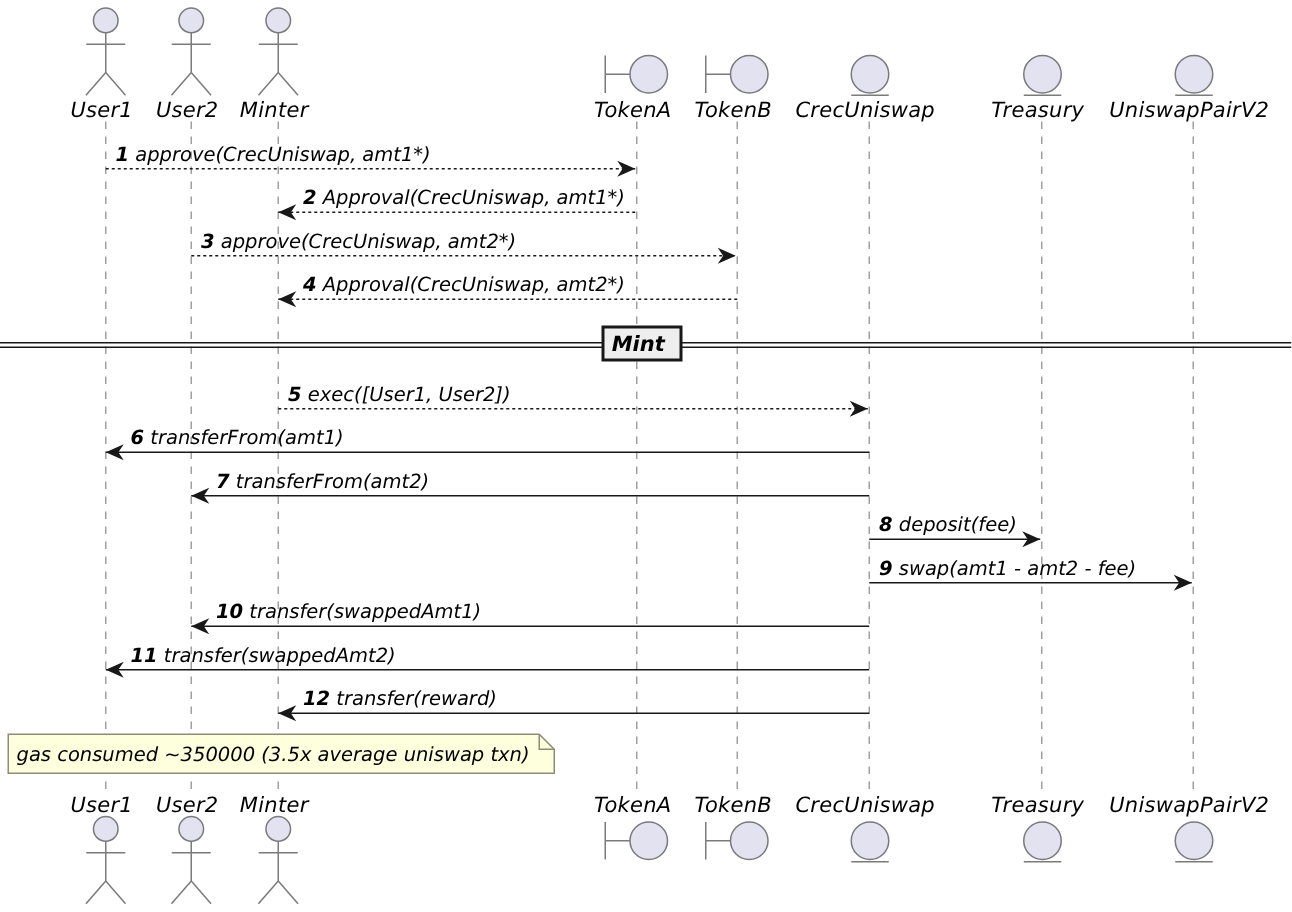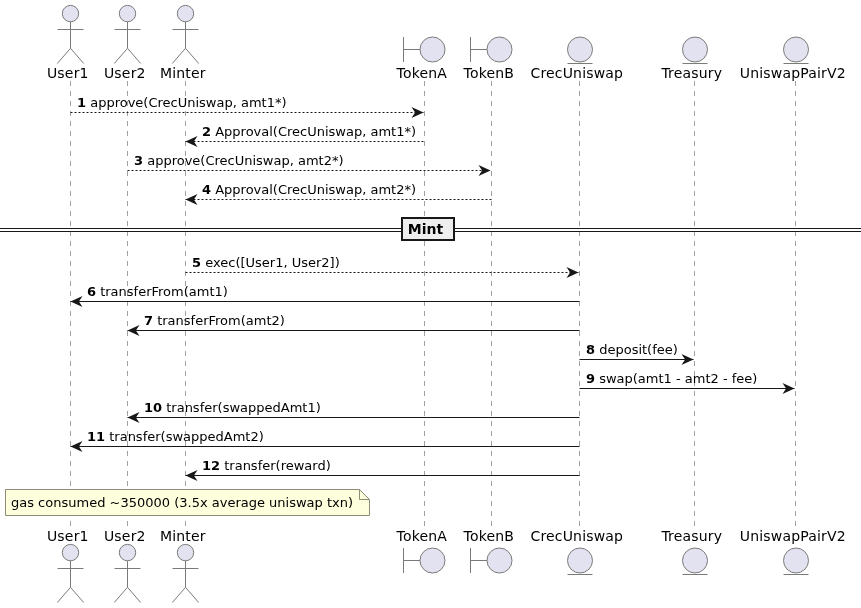--- a/index.html
+++ b/index.html
@@ -1,19 +1,19 @@
 <!DOCTYPE html>
 <html><head>
 <meta charset="utf-8">
 <title>CrecUniswap mint sequence diagram</title>
 <style>
   html, body { margin:0; padding:0; background:#FFFFFF; }
   body { width:861px; height:608px; overflow:hidden;
          font-family:"DejaVu Sans", sans-serif; }
-  #canvas { position:relative; width:861px; height:608px; }
+  #canvas { position:relative; width:861px; height:608px;font-style:italic; }
   svg.diagram { position:absolute; left:0; top:0;
                  width:861px; height:608px; display:block;
                  shape-rendering:geometricPrecision; }
   svg.diagram text { font-family:"DejaVu Sans", sans-serif; }
   .plabel { font-size:14px; fill:#000000; letter-spacing:0.18px; }
   .mlabel { font-size:13px; fill:#000000; }
   .mnum   { font-size:13px; font-weight:bold; fill:#000000; }
   .dlabel { font-size:14px; font-weight:bold; fill:#000000; }
   .nlabel { font-size:13px; fill:#000000; }
 </style>

